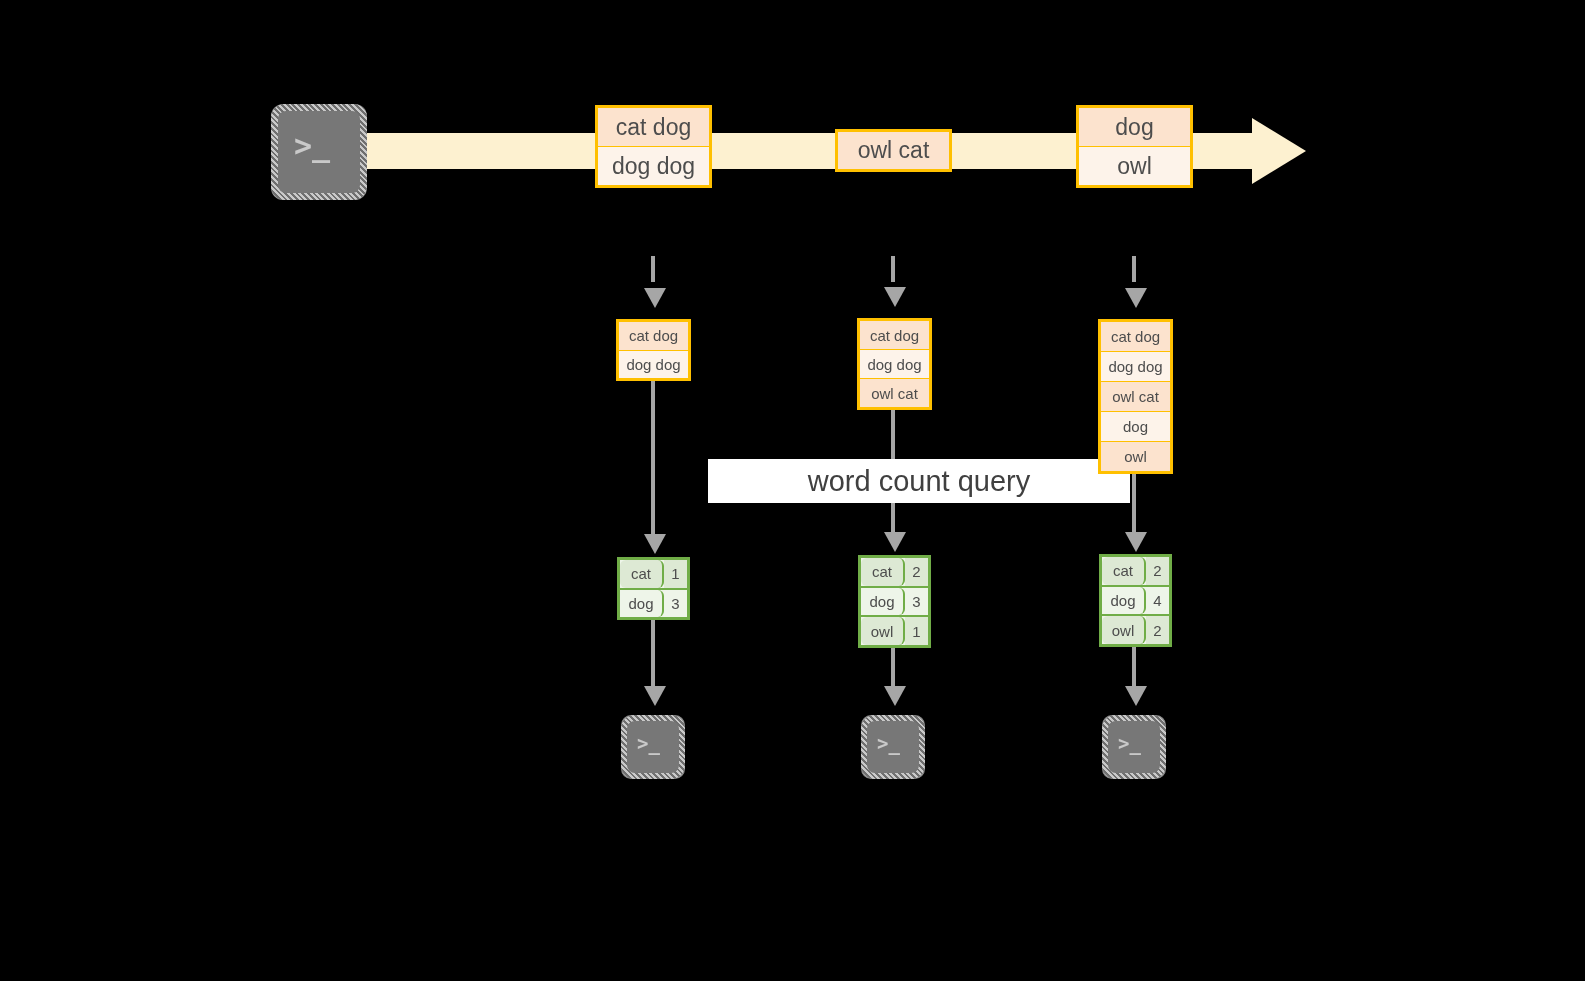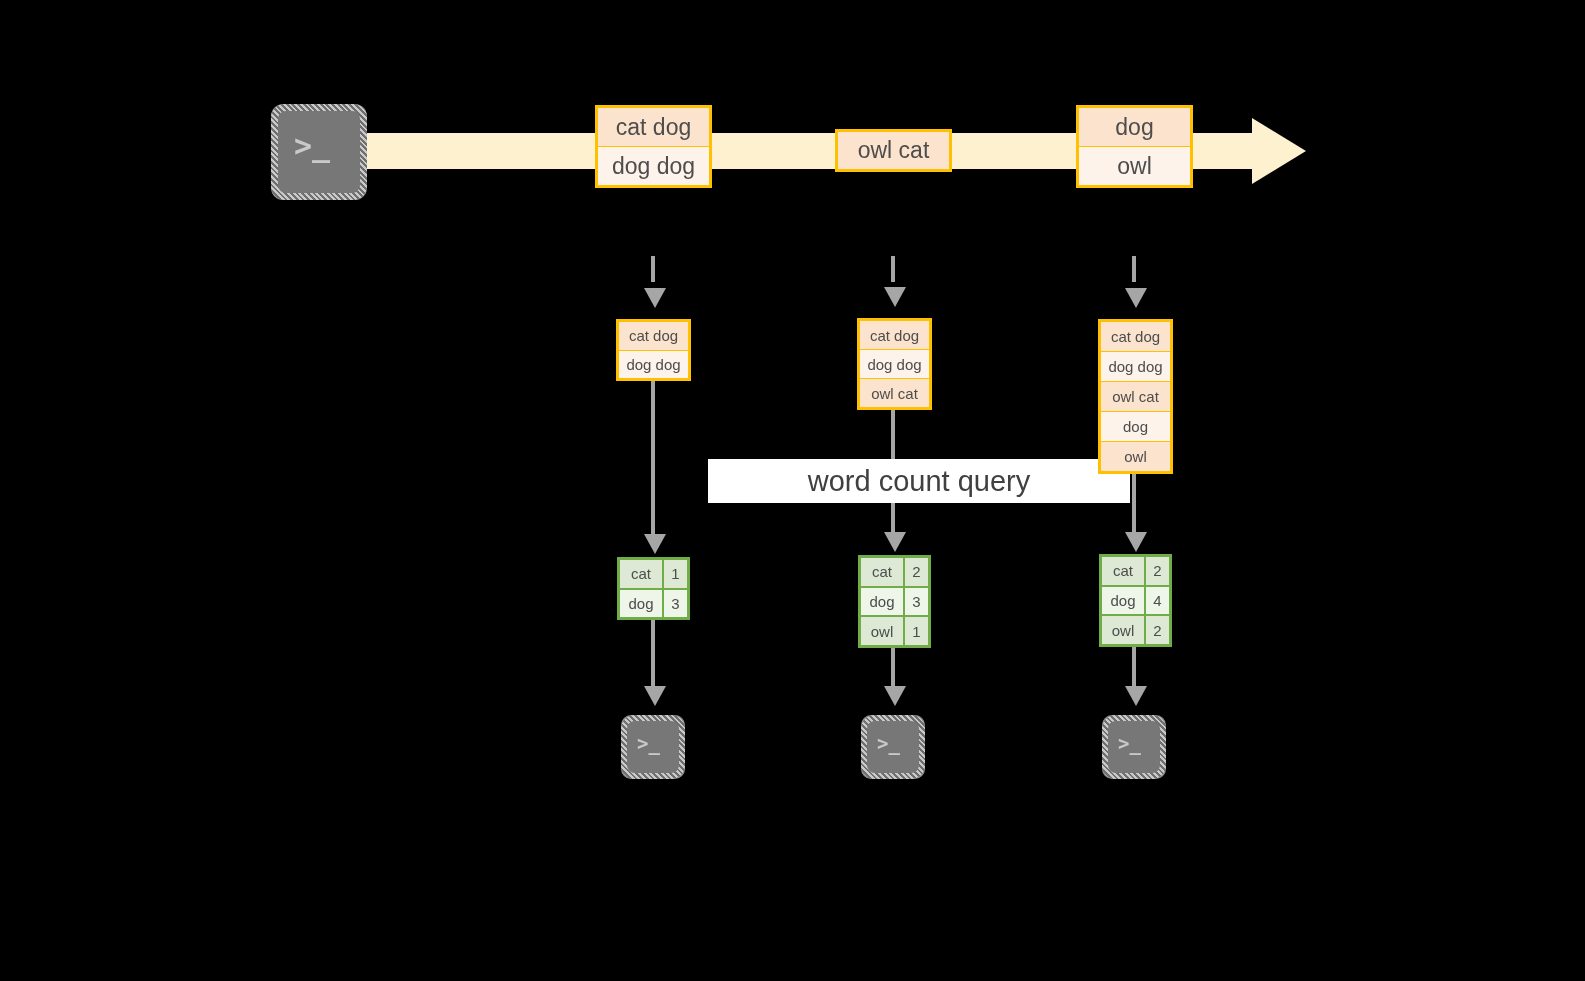--- a/index.html
+++ b/index.html
@@ -123,20 +123,21 @@
     display: flex;
     align-items: center;
     justify-content: center;
     color: #4d4d4d;
     box-sizing: border-box;
     white-space: nowrap;
   }
   .gbox .gcell.key {
     flex: 0 0 44px;
     border-right: 2px solid #70ad47;
+    border-radius: 6px;
   }
   .gbox .gcell.val { flex: 1 1 auto; }
 
   
   .vline {
     position: absolute;
     width: 4px;
     background: #a6a6a6;
     z-index: 2;
   }

